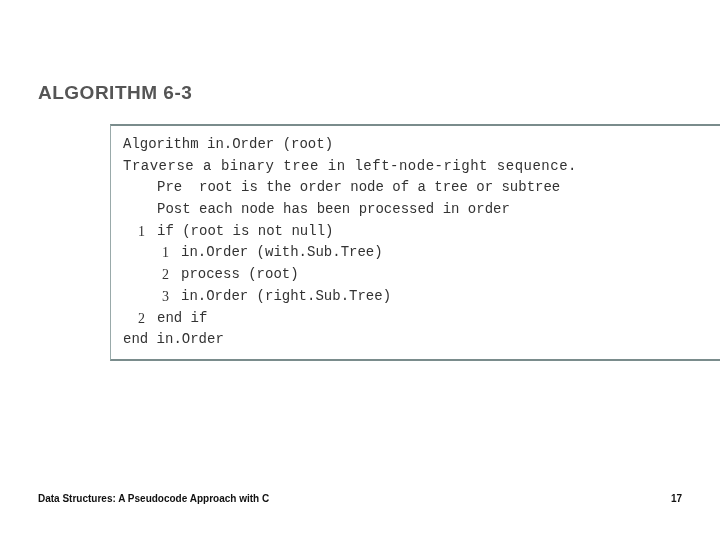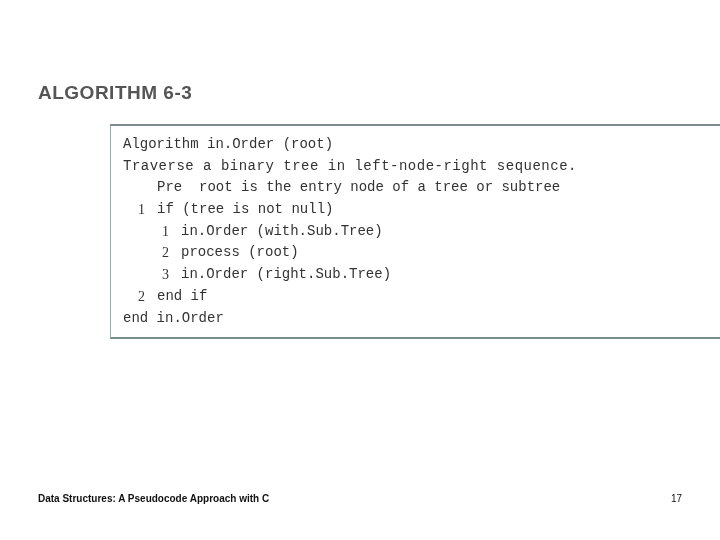--- a/index.html
+++ b/index.html
@@ -82,38 +82,39 @@
     font-weight: 700;
     color: #111;
     margin-top: 16px;
   }
   .pagenum {
     position: absolute;
     right: 38px;
     bottom: 36px;
     font-family: Tahoma, Arial, sans-serif;
     font-size: 10px;
-    font-weight: 400;
+    font-weight: 700;
     color: #111;
   }
 </style>
 </head>
 <body>
 
 <div class="slide">
 
   <div class="header">
     <span class="algo-label">ALGORITHM 6-3</span>
   </div>
 
   <div class="code-box">
     <div class="row"><span>Algorithm in.Order (root)</span></div>
     <div class="row"><span class="dotlead">Traverse a binary tree in left-node-right sequence.</span></div>
-    <div class="row"><span class="gutter"></span><span>Pre  root is the entry node of a tree or subtree</span></div>
-    <div class="row"><span class="gutter">1</span><span>if (tree is not null)</span></div>
+    <div class="row"><span class="gutter"></span><span>Pre  root is the order node of a tree or subtree</span></div>
+    <div class="row"><span class="gutter"></span><span>Post each node has been processed in order</span></div>
+    <div class="row"><span class="gutter">1</span><span>if (root is not null)</span></div>
     <div class="row"><span class="gutter-inner">1</span><span>in.Order (with.Sub.Tree)</span></div>
     <div class="row"><span class="gutter-inner">2</span><span>process (root)</span></div>
     <div class="row"><span class="gutter-inner">3</span><span>in.Order (right.Sub.Tree)</span></div>
     <div class="row"><span class="gutter">2</span><span>end if</span></div>
     <div class="row"><span>end in.Order</span></div>
   </div>
 
   <div class="footer">Data Structures: A Pseudocode Approach with C</div>
   <div class="pagenum">17</div>
 

